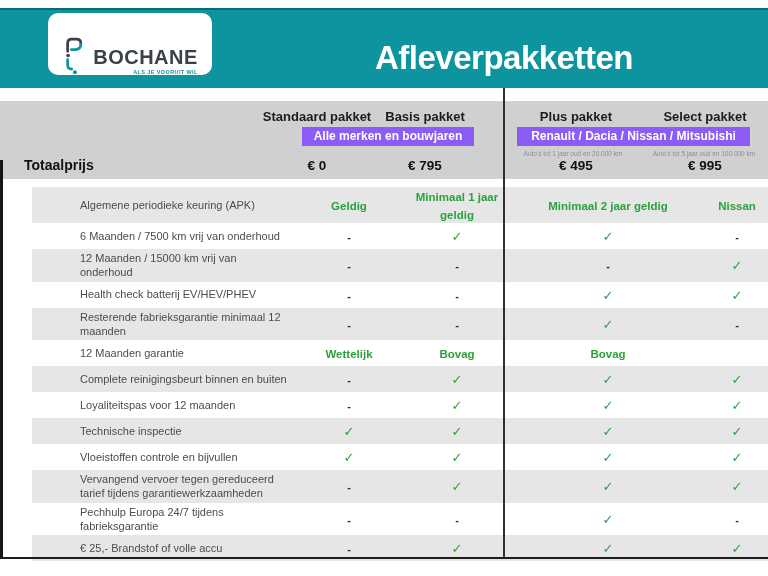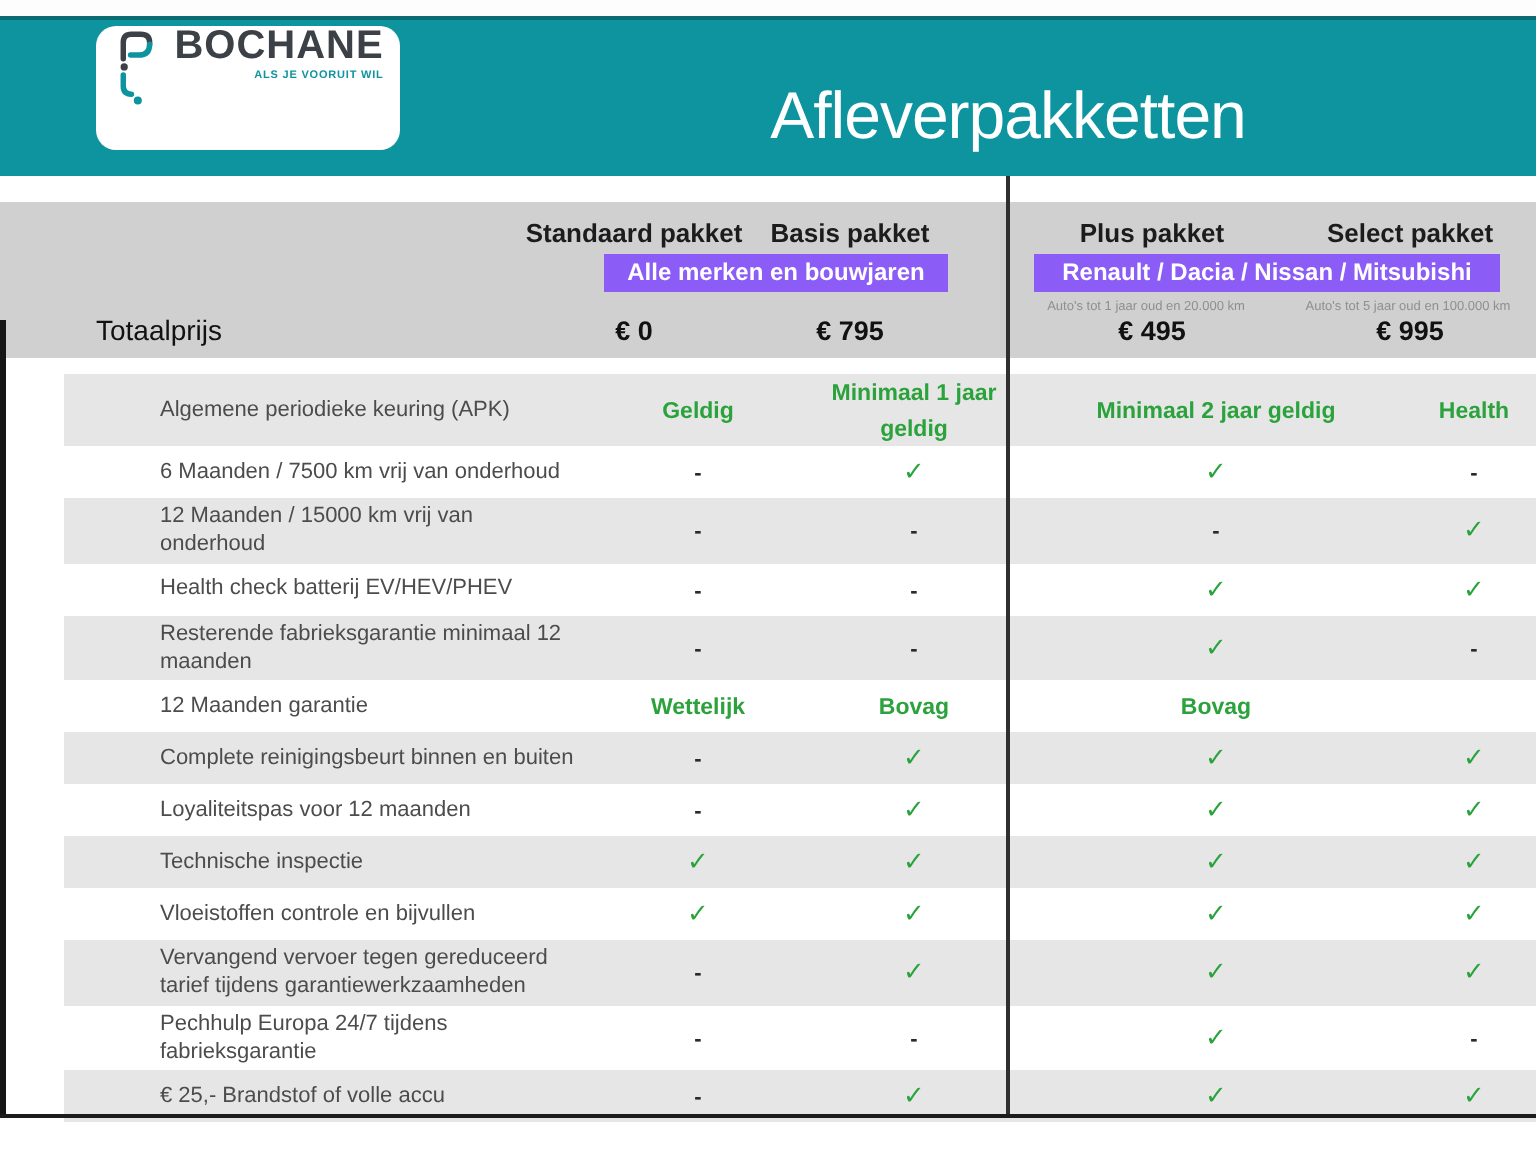--- a/index.html
+++ b/index.html
@@ -9,50 +9,50 @@
     -webkit-font-smoothing:antialiased;
   }
 
   
   .top-white { position:absolute; top:0; left:0; width:768px; height:8px; background:#fdfdfd; }
   .topbar {
     position:absolute; top:8px; left:0; width:768px; height:80px;
     background:#0e949e; border-top:2px solid #0a6b72; box-sizing:border-box;
   }
   .logo-box {
-    position:absolute; left:48px; top:13px; width:152px; height:62px;
+    position:absolute; left:48px; top:13px; width:164px; height:62px;
     background:#ffffff; border-radius:10px;
-    display:flex; align-items:flex-start; justify-content:center; gap:7px;
+    display:flex; align-items:flex-end; justify-content:center; gap:7px;
   }
   .logo-textcol { display:flex; flex-direction:column; }
   .logo-name { font-size:20px; font-weight:bold; color:#3b4147; letter-spacing:0.5px; line-height:1; }
   .logo-tagline { font-size:5.5px; font-weight:bold; color:#0e949e; text-align:right; margin-top:2px; letter-spacing:0.4px; }
   .page-title {
     position:absolute; left:250px; right:10px; top:29px; text-align:center;
-    font-size:33px; font-weight:normal; color:#ffffff; letter-spacing:-0.5px;
+    font-size:33px; font-weight:bold; color:#ffffff; letter-spacing:-0.5px;
   }
 
   
   .cols { display:grid; grid-template-columns:255px 124px 92px 39px 132px 126px; }
 
   
   .grey-block { position:absolute; top:101px; left:0; width:768px; height:78px; background:#d0d0d0; }
   .names-row { position:absolute; top:8px; left:0; width:768px; }
   .col-name { text-align:center; font-size:13px; font-weight:bold; color:#1c1c1c; }
   .banner {
     position:absolute; top:26px; height:19px; background:#8b5cf6;
     color:#ffffff; font-weight:bold; font-size:12px; text-align:center; line-height:19px;
   }
   .banner-left  { left:302px; width:172px; }
   .banner-right { left:517px; width:233px; }
   .note { position:absolute; top:49px; font-size:6.5px; color:#8f8f8f; text-align:center; }
   .note-1 { left:503px; width:140px; }
   .note-2 { left:640px; width:128px; }
   .total-row { position:absolute; top:52px; left:0; width:768px; height:24px; align-items:center; }
-  .total-label { padding-left:48px; font-size:14px; font-weight:normal; color:#111111; }
+  .total-label { padding-left:24px; font-size:14px; font-weight:bold; color:#111111; }
   .total-val { text-align:center; font-size:13.5px; font-weight:bold; color:#111111; }
 
   
   .rows { position:absolute; top:187px; left:0; width:768px;margin-left:32px; }
   .row { min-height:26px; align-items:center; }
   .row.grey { background:#e6e6e6; position:relative; z-index:3; }
   .row-label { padding-left:48px; font-size:11px; color:#4c4c4c; line-height:1.3; padding-top:2px; padding-bottom:2px; }
   .cell { text-align:center; }
   .check { color:#2ba23c; font-size:13px; }
   .dash { color:#2a2a2a; font-weight:bold; font-size:11px; }
@@ -116,21 +116,21 @@
 
   <div class="left-line"></div>
 
   <div class="rows" id="rows">
       <div class="cols row grey">
         <div class="row-label">Algemene periodieke keuring (APK)</div>
         <div class="cell"><span class="val-text">Geldig</span></div>
         <div class="cell"><span class="val-text">Minimaal 1 jaar geldig</span></div>
         <div></div>
         <div class="cell"><span class="val-text">Minimaal 2 jaar geldig</span></div>
-        <div class="cell"><span class="val-text">Health</span></div>
+        <div class="cell"><span class="val-text">Nissan</span></div>
       </div>
       <div class="cols row white">
         <div class="row-label">6 Maanden / 7500 km vrij van onderhoud</div>
         <div class="cell"><span class="dash">-</span></div>
         <div class="cell"><span class="check">✓</span></div>
         <div></div>
         <div class="cell"><span class="check">✓</span></div>
         <div class="cell"><span class="dash">-</span></div>
       </div>
       <div class="cols row grey">

